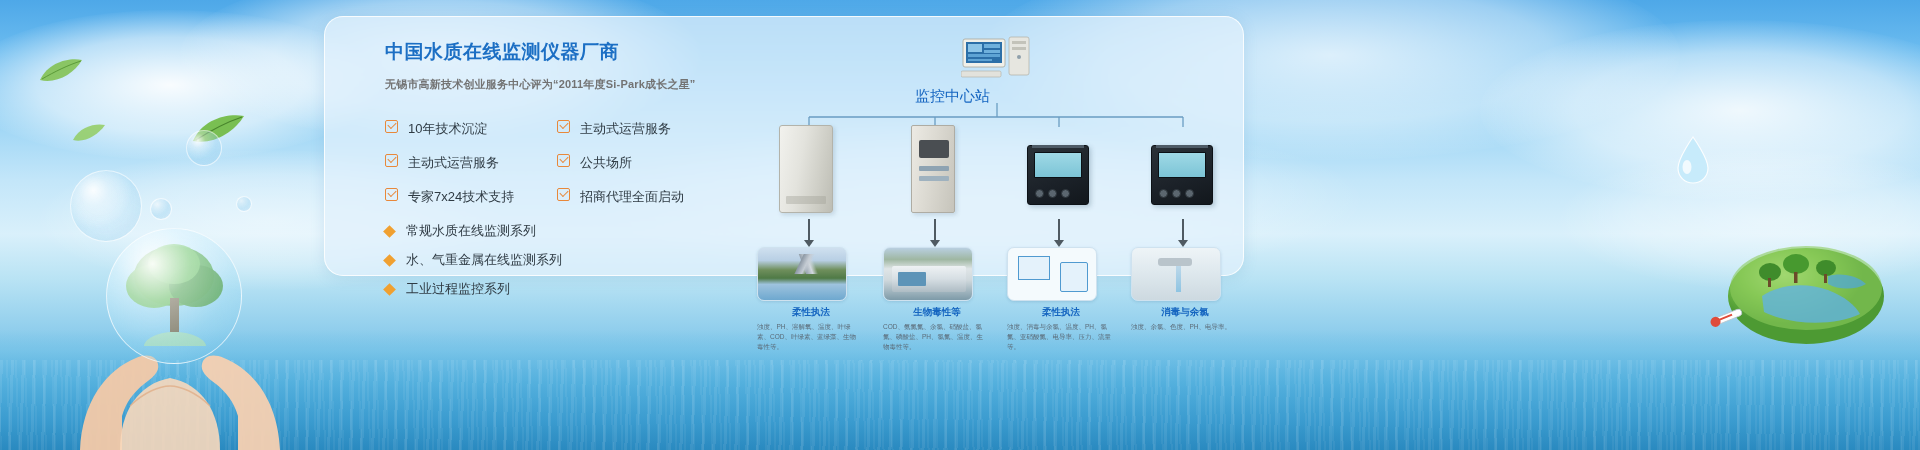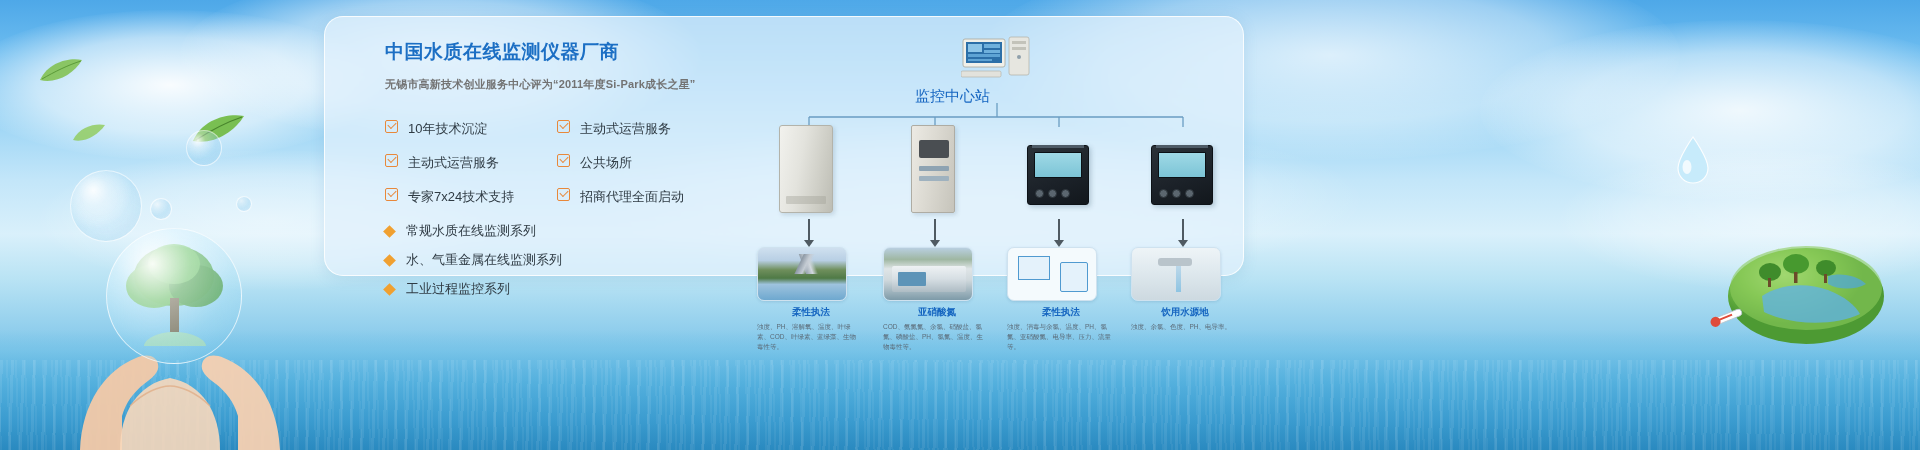--- a/index.html
+++ b/index.html
@@ -446,31 +446,31 @@
     <div class="photo-row">
 
       <div class="photo-cell" style="left:-8px;">
         <div class="photo sc-river"></div>
         <div class="cap">柔性执法</div>
         <div class="capsub">浊度、PH、溶解氧、温度、叶绿素、COD、叶绿素、蓝绿藻、生物毒性等。</div>
       </div>
 
       <div class="photo-cell" style="left:118px;">
         <div class="photo sc-plant"></div>
-        <div class="cap">亚硝酸氮</div>
+        <div class="cap">生物毒性等</div>
         <div class="capsub">COD、氨氮氮、余氯、硝酸盐、氯氮、磷酸盐、PH、氯氮、温度、生物毒性等。</div>
       </div>
 
       <div class="photo-cell" style="left:242px;">
         <div class="photo sc-pipe"></div>
         <div class="cap">柔性执法</div>
         <div class="capsub">浊度、消毒与余氯、温度、PH、氯氮、亚硝酸氮、电导率、压力、流量等。</div>
       </div>
 
       <div class="photo-cell" style="left:366px;">
         <div class="photo sc-tap"></div>
-        <div class="cap">饮用水源地</div>
+        <div class="cap">消毒与余氯</div>
         <div class="capsub">浊度、余氯、色度、PH、电导率。</div>
       </div>
 
     </div>
   </div>
 </div>
 
 </body></html>

